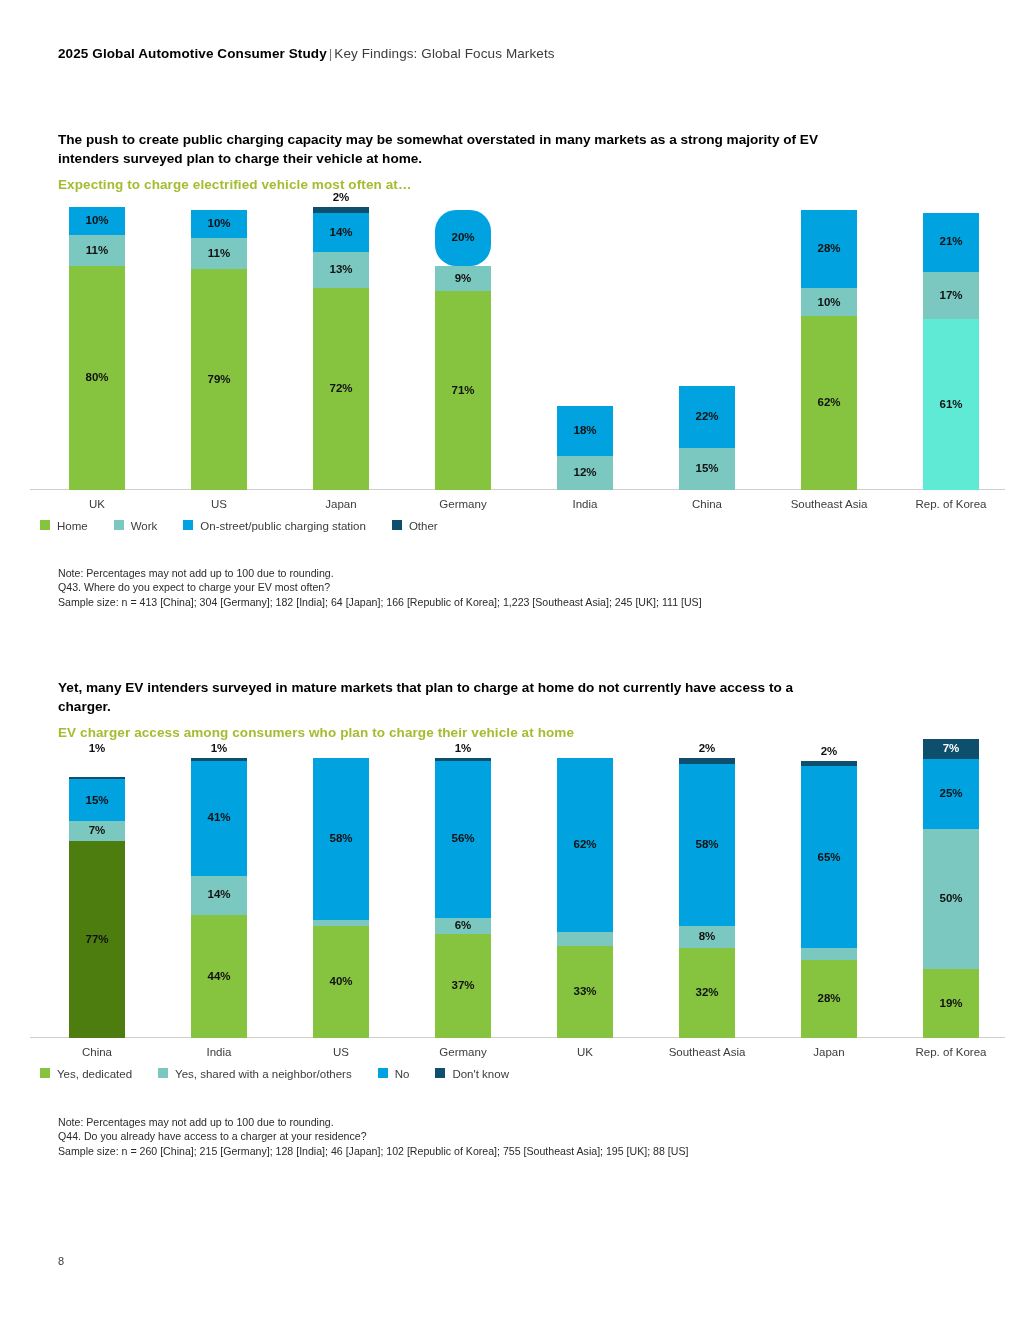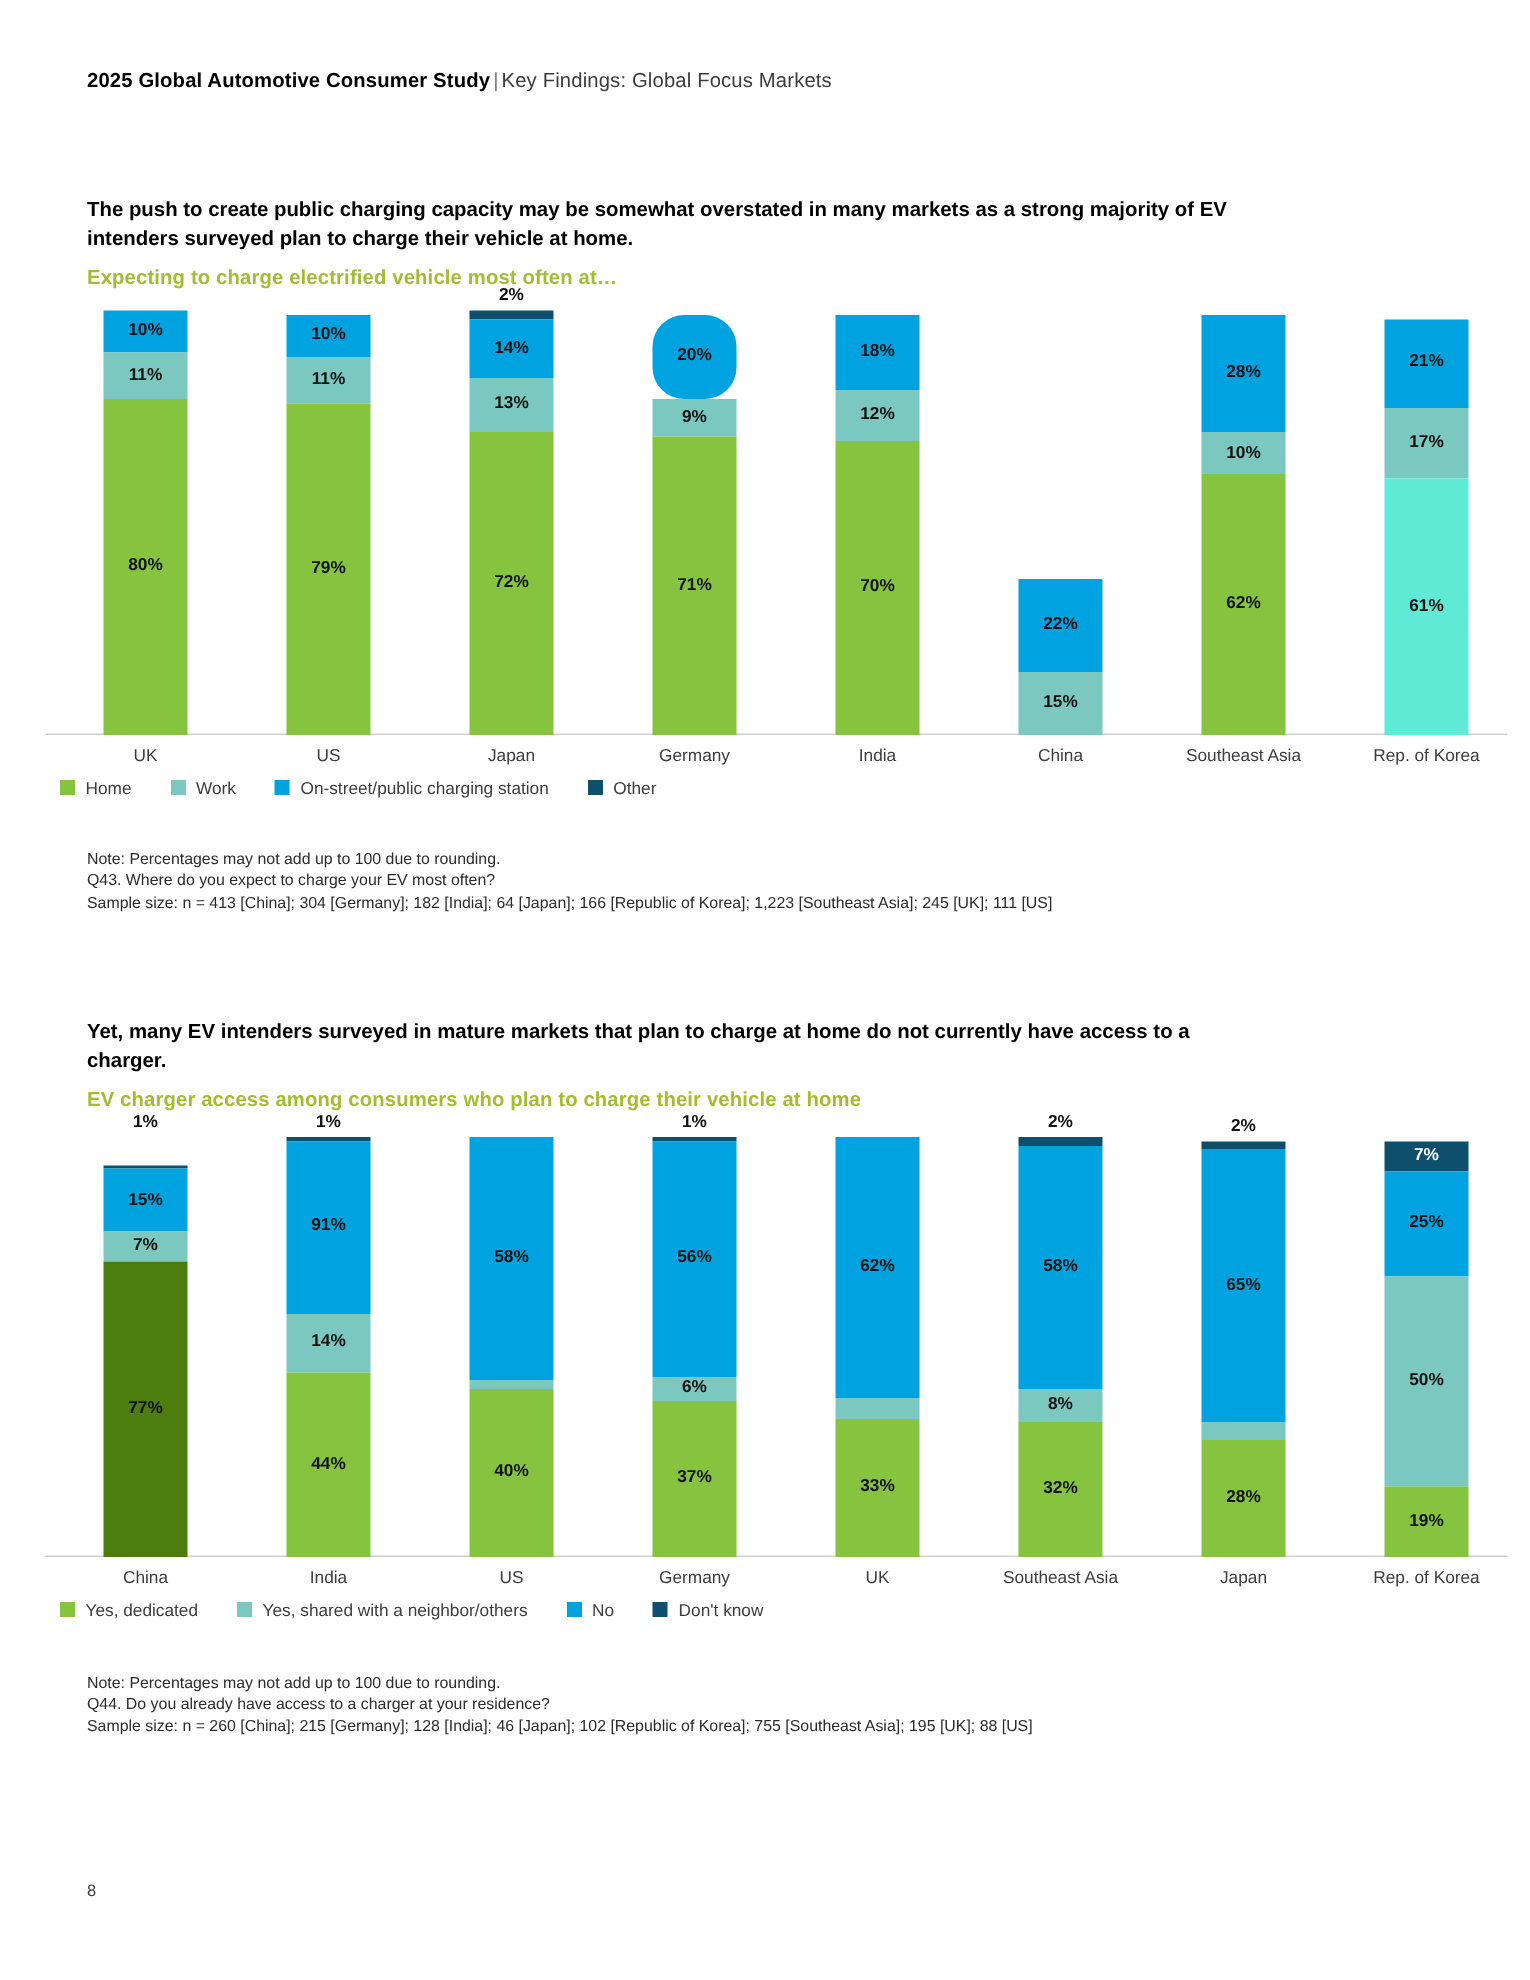--- a/index.html
+++ b/index.html
@@ -136,23 +136,20 @@
             </div>
           </div>
           <div class="bar-group" style="left: 494px;">
             <div class="bar">
               <div class="seg" style="height: 50.4px; background: rgb(0, 163, 224);">
                 <span>18%</span>
               </div>
               <div class="seg" style="height: 33.6px; background: rgb(123, 200, 192);">
                 <span>12%</span>
               </div>
-              <div class="seg" style="height: 196px; background: rgb(134, 196, 64);">
-                <span>70%</span>
-              </div>
             </div>
           </div>
           <div class="bar-group" style="left: 616px;">
             <div class="bar">
               <div class="seg" style="height: 61.6px; background: rgb(0, 163, 224);">
                 <span>22%</span>
               </div>
               <div class="seg" style="height: 42px; background: rgb(123, 200, 192);">
                 <span>15%</span>
               </div>
@@ -241,21 +238,21 @@
               <div class="seg" style="height: 197px; background: #4d7c0f;">
                 <span>77%</span>
               </div>
             </div>
             <div class="outlabel" style="bottom: 284px;">1%</div>
           </div>
           <div class="bar-group" style="left: 128px;">
             <div class="bar">
               <div class="seg dark" style="height: 2.8px; background: rgb(13, 79, 108);"></div>
               <div class="seg" style="height: 114.8px; background: rgb(0, 163, 224);">
-                <span>91%</span>
+                <span>41%</span>
               </div>
               <div class="seg" style="height: 39.2px; background: rgb(123, 200, 192);">
                 <span>14%</span>
               </div>
               <div class="seg" style="height: 123.2px; background: rgb(134, 196, 64);">
                 <span>44%</span>
               </div>
             </div>
             <div class="outlabel" style="bottom: 284px;">1%</div>
           </div>
@@ -328,21 +325,21 @@
             <div class="bar">
               <div class="seg dark" style="height: 19.6px; background: rgb(13, 79, 108);">
                 <span>7%</span>
               </div>
               <div class="seg" style="height: 70px; background: rgb(0, 163, 224);">
                 <span>25%</span>
               </div>
               <div class="seg" style="height: 140px; background: rgb(123, 200, 192);">
                 <span>50%</span>
               </div>
-              <div class="seg" style="height: 47px; background: rgb(134, 196, 64);">
+              <div class="seg" style="height: 69px; background: rgb(134, 196, 64);">
                 <span>19%</span>
               </div>
             </div>
           </div>
         </div>
       <div id="cats-2" style="position:relative;height:28px;">
           <div class="cat" style="left: 6px; top: 8px;">China</div>
           <div class="cat" style="left: 128px; top: 8px;">India</div>
           <div class="cat" style="left: 250px; top: 8px;">US</div>
           <div class="cat" style="left: 372px; top: 8px;">Germany</div>

